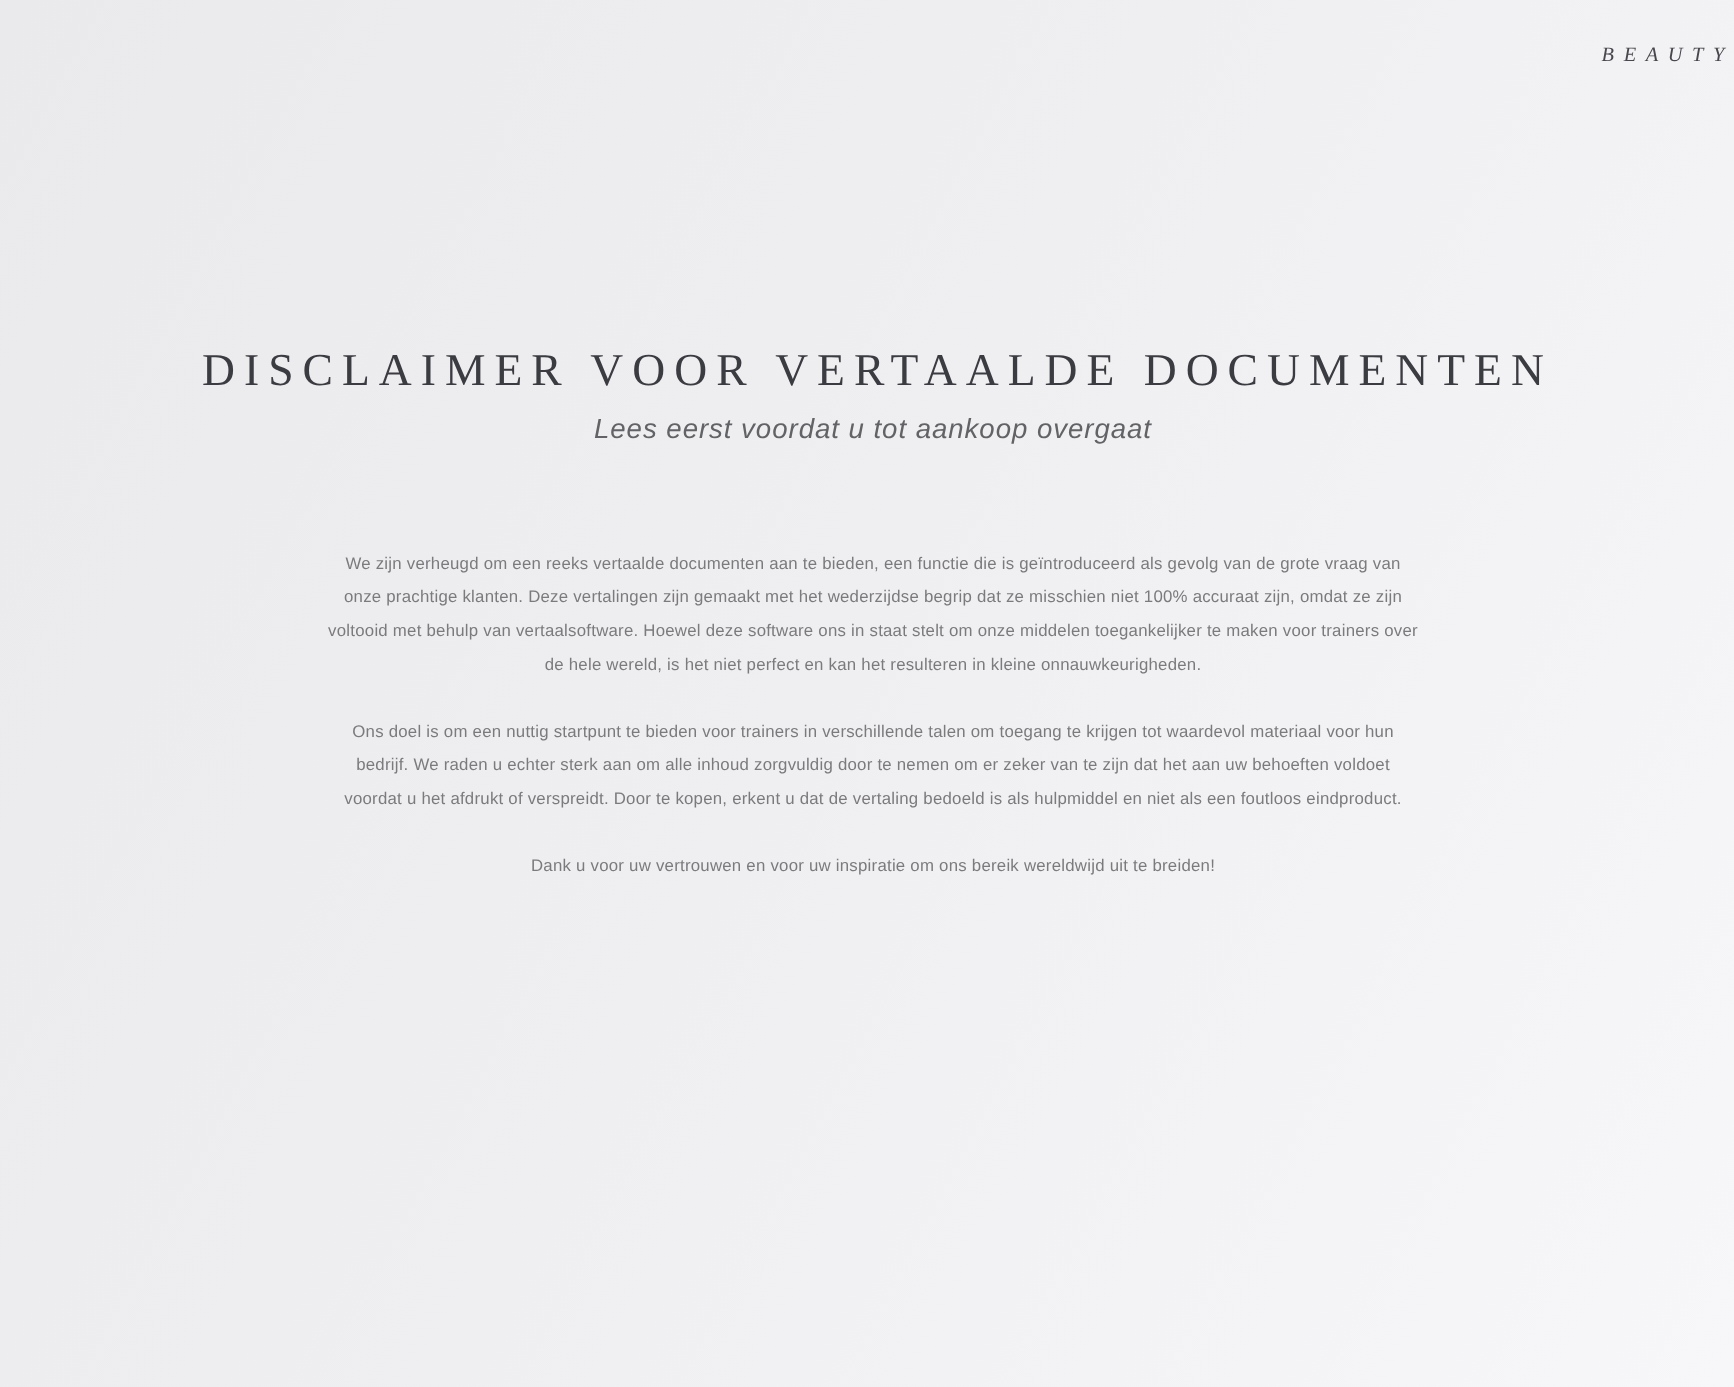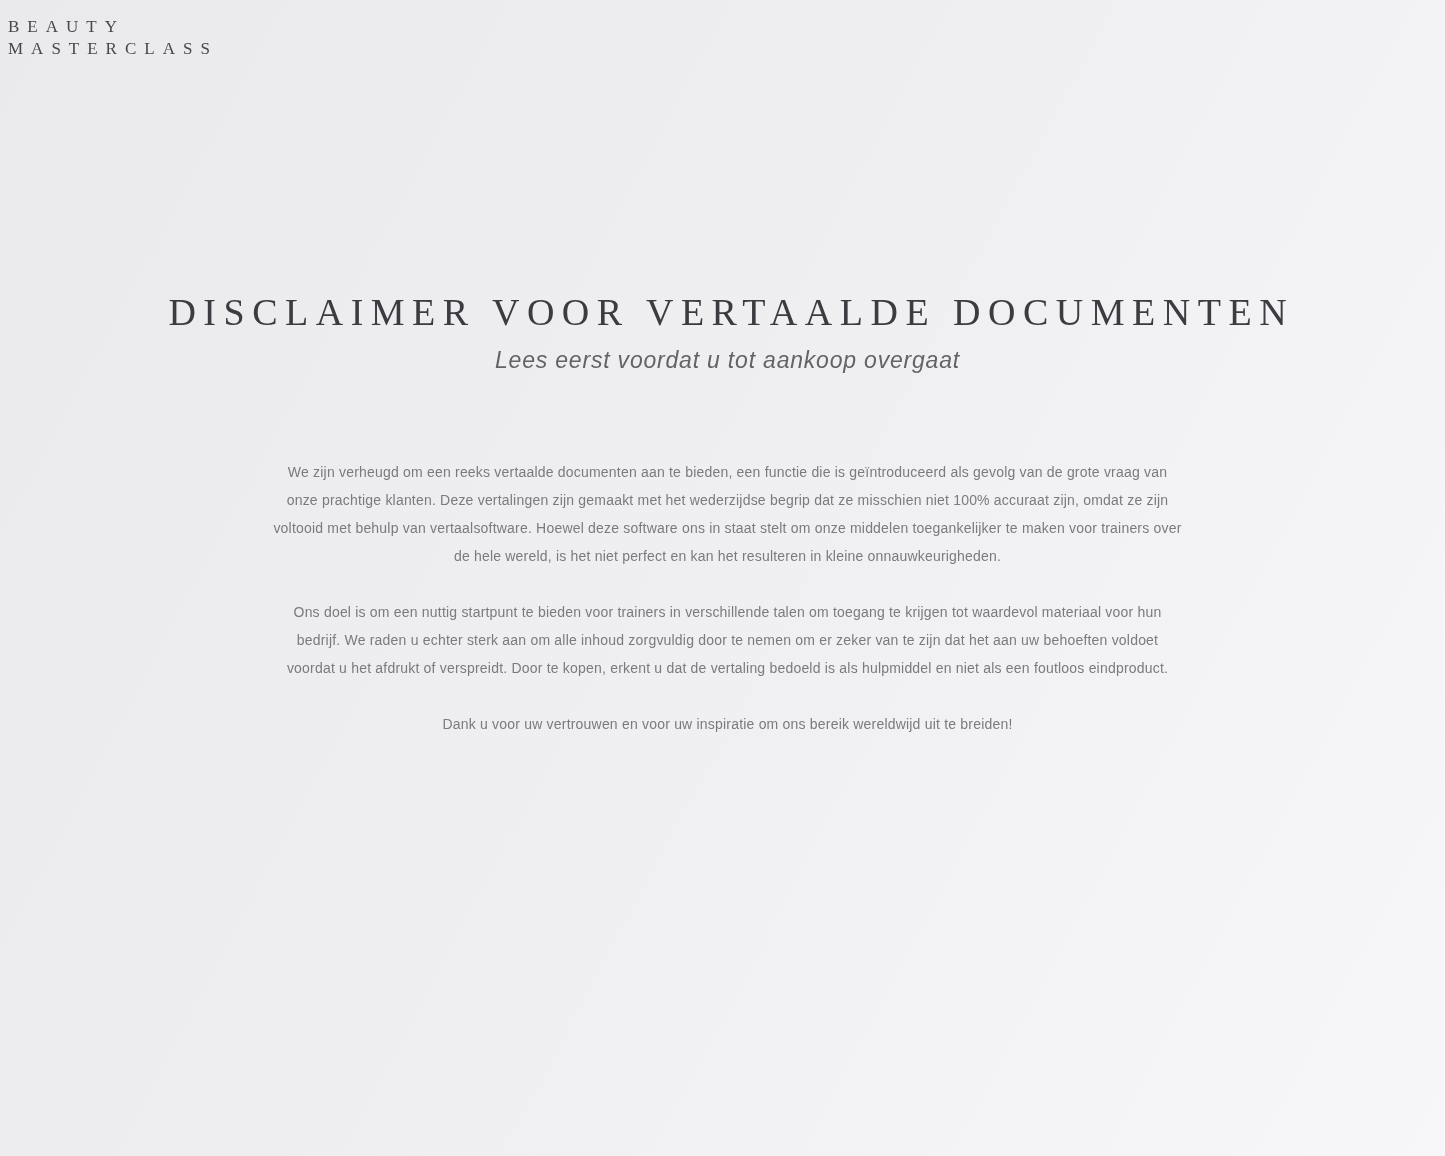--- a/index.html
+++ b/index.html
@@ -13,24 +13,25 @@
     background: linear-gradient(118deg, #eae9eb 0%, #efeef0 48%, #f7f6f8 100%);
     font-family: "Liberation Sans", sans-serif;
     -webkit-font-smoothing: antialiased;
   }
   .page {
     position: relative;
     width: 1445px;
     height: 1156px;
   }
   .brand {
-    padding-top: 16px;
-    text-align: left;
+    padding-top: 35px;
+    text-align: right;
     color: #47484d;
     font-family: "Liberation Serif", serif;
+    font-style: italic;
   }
   .brand-line {
     font-size: 17px;
     line-height: 22px;
     letter-spacing: 8px;
     padding-left: 8px; 
     font-weight: 400;
   }
   .content {
     text-align: center;
@@ -70,21 +71,20 @@
     margin-bottom: 12px;
   }
 </style>
 </head>
 <body>
 
 <div class="page">
 
   <header class="brand">
     <div class="brand-line">BEAUTY</div>
-    <div class="brand-line">MASTERCLASS</div>
   </header>
 
   <main class="content">
 
     <h1 class="title">DISCLAIMER VOOR VERTAALDE DOCUMENTEN</h1>
 
     <p class="subtitle">Lees eerst voordat u tot aankoop overgaat</p>
 
     <section class="body-text">
       <p class="para">We zijn verheugd om een reeks vertaalde documenten aan te bieden, een functie die is geïntroduceerd als gevolg van de grote vraag van onze prachtige klanten. Deze vertalingen zijn gemaakt met het wederzijdse begrip dat ze misschien niet 100% accuraat zijn, omdat ze zijn voltooid met behulp van vertaalsoftware. Hoewel deze software ons in staat stelt om onze middelen toegankelijker te maken voor trainers over de hele wereld, is het niet perfect en kan het resulteren in kleine onnauwkeurigheden.</p>

